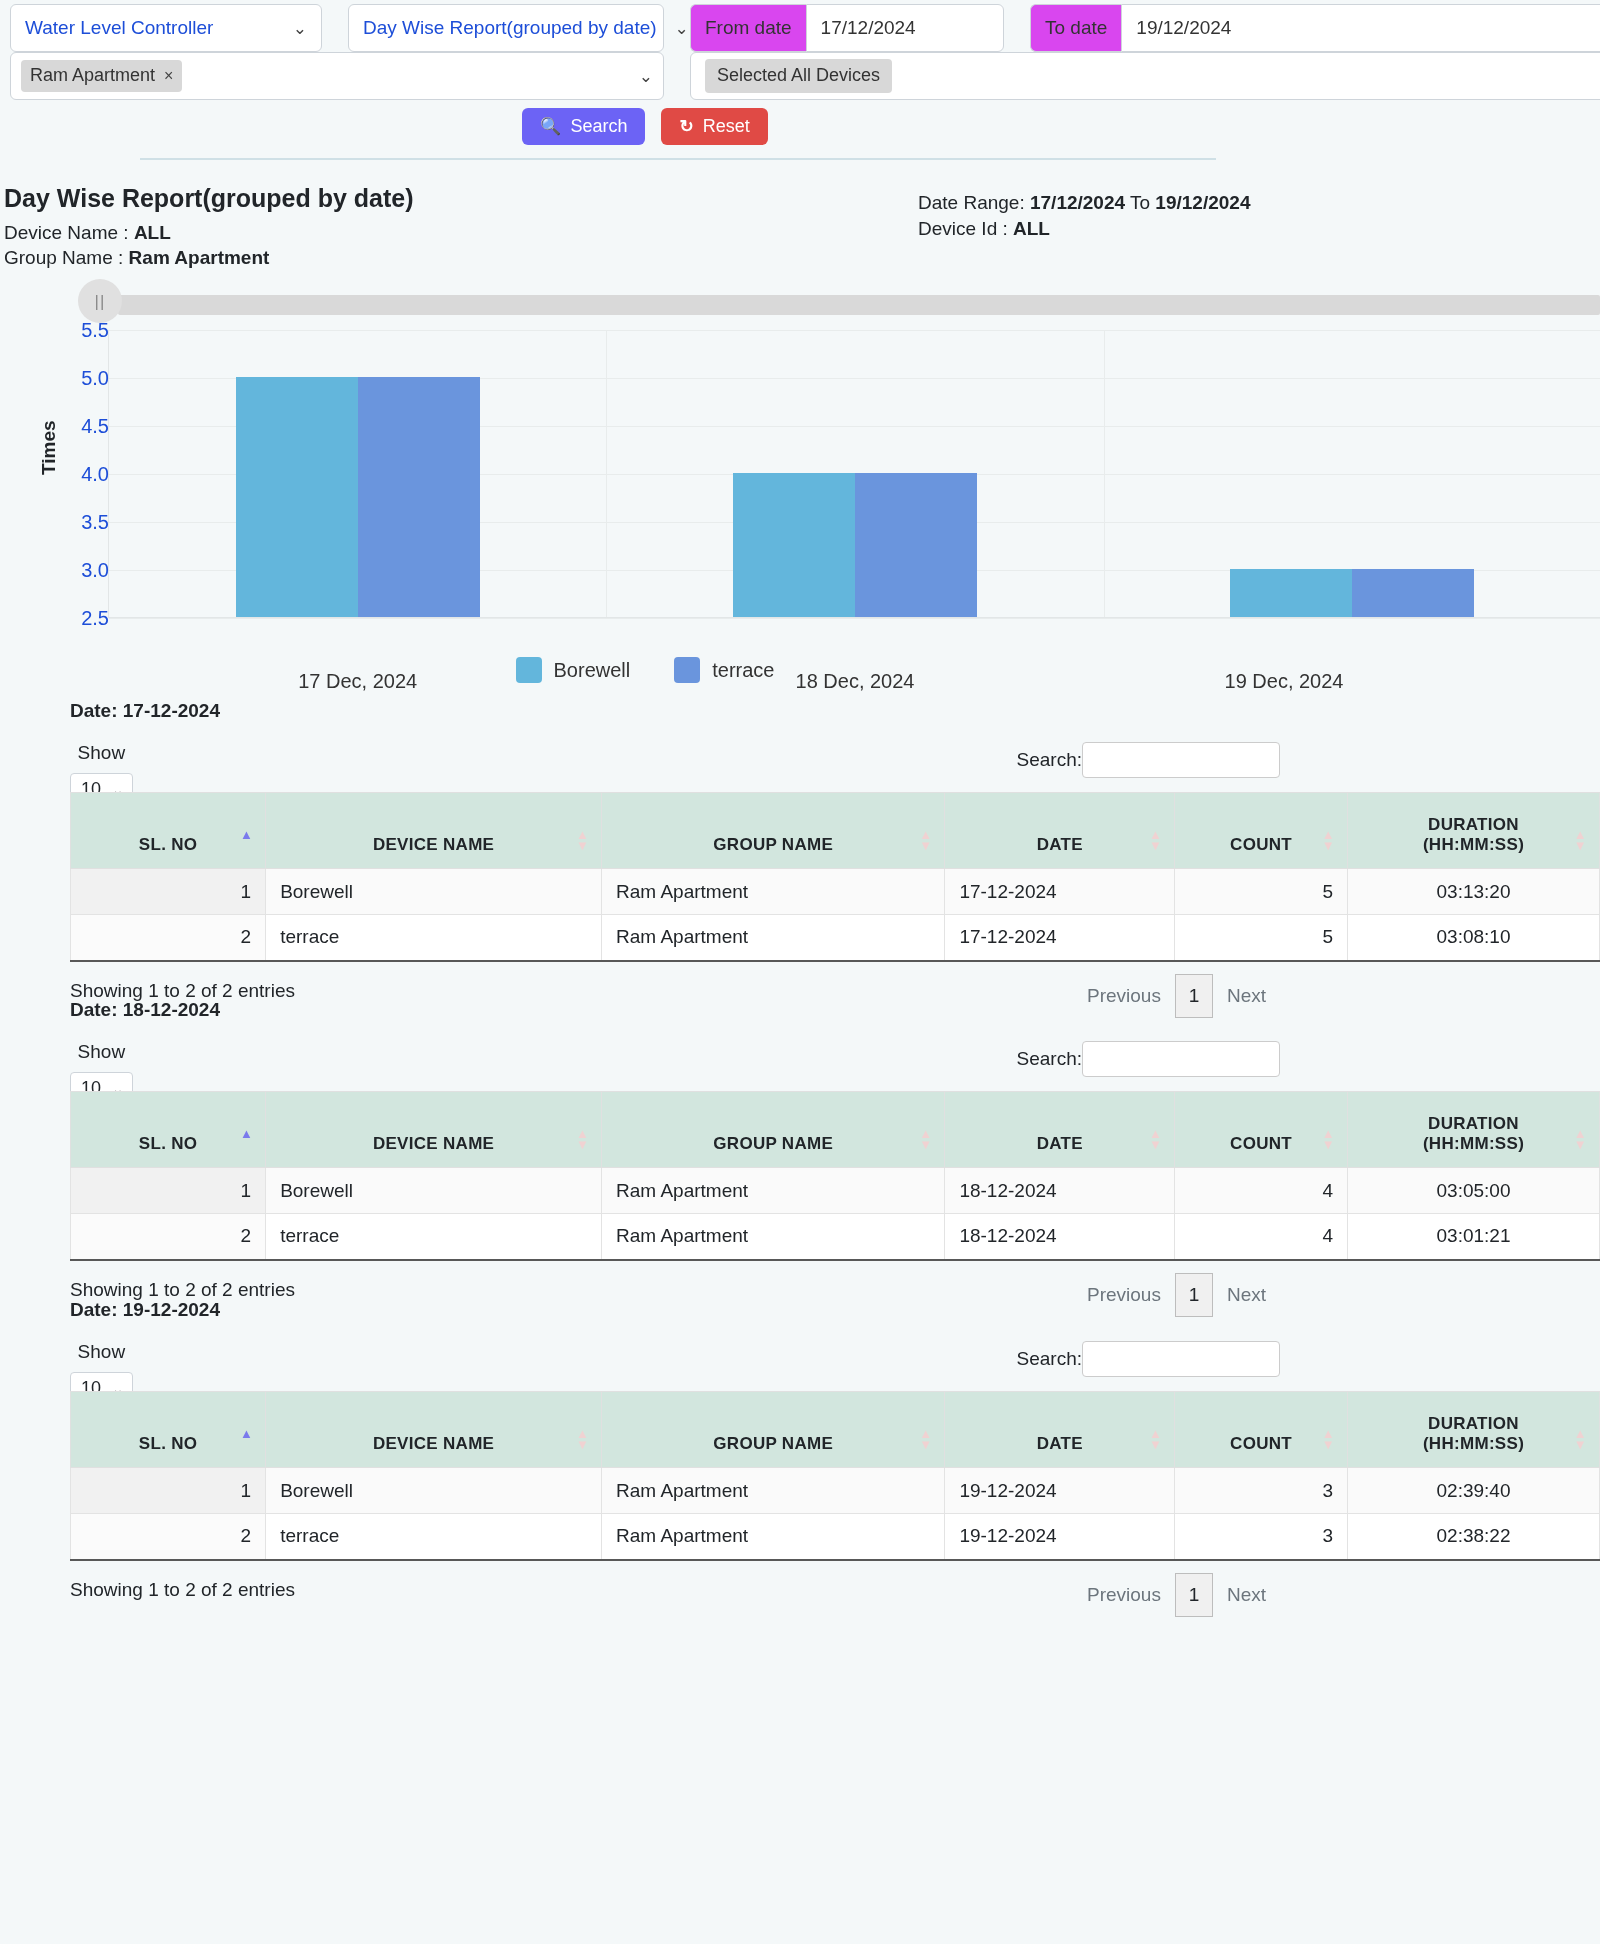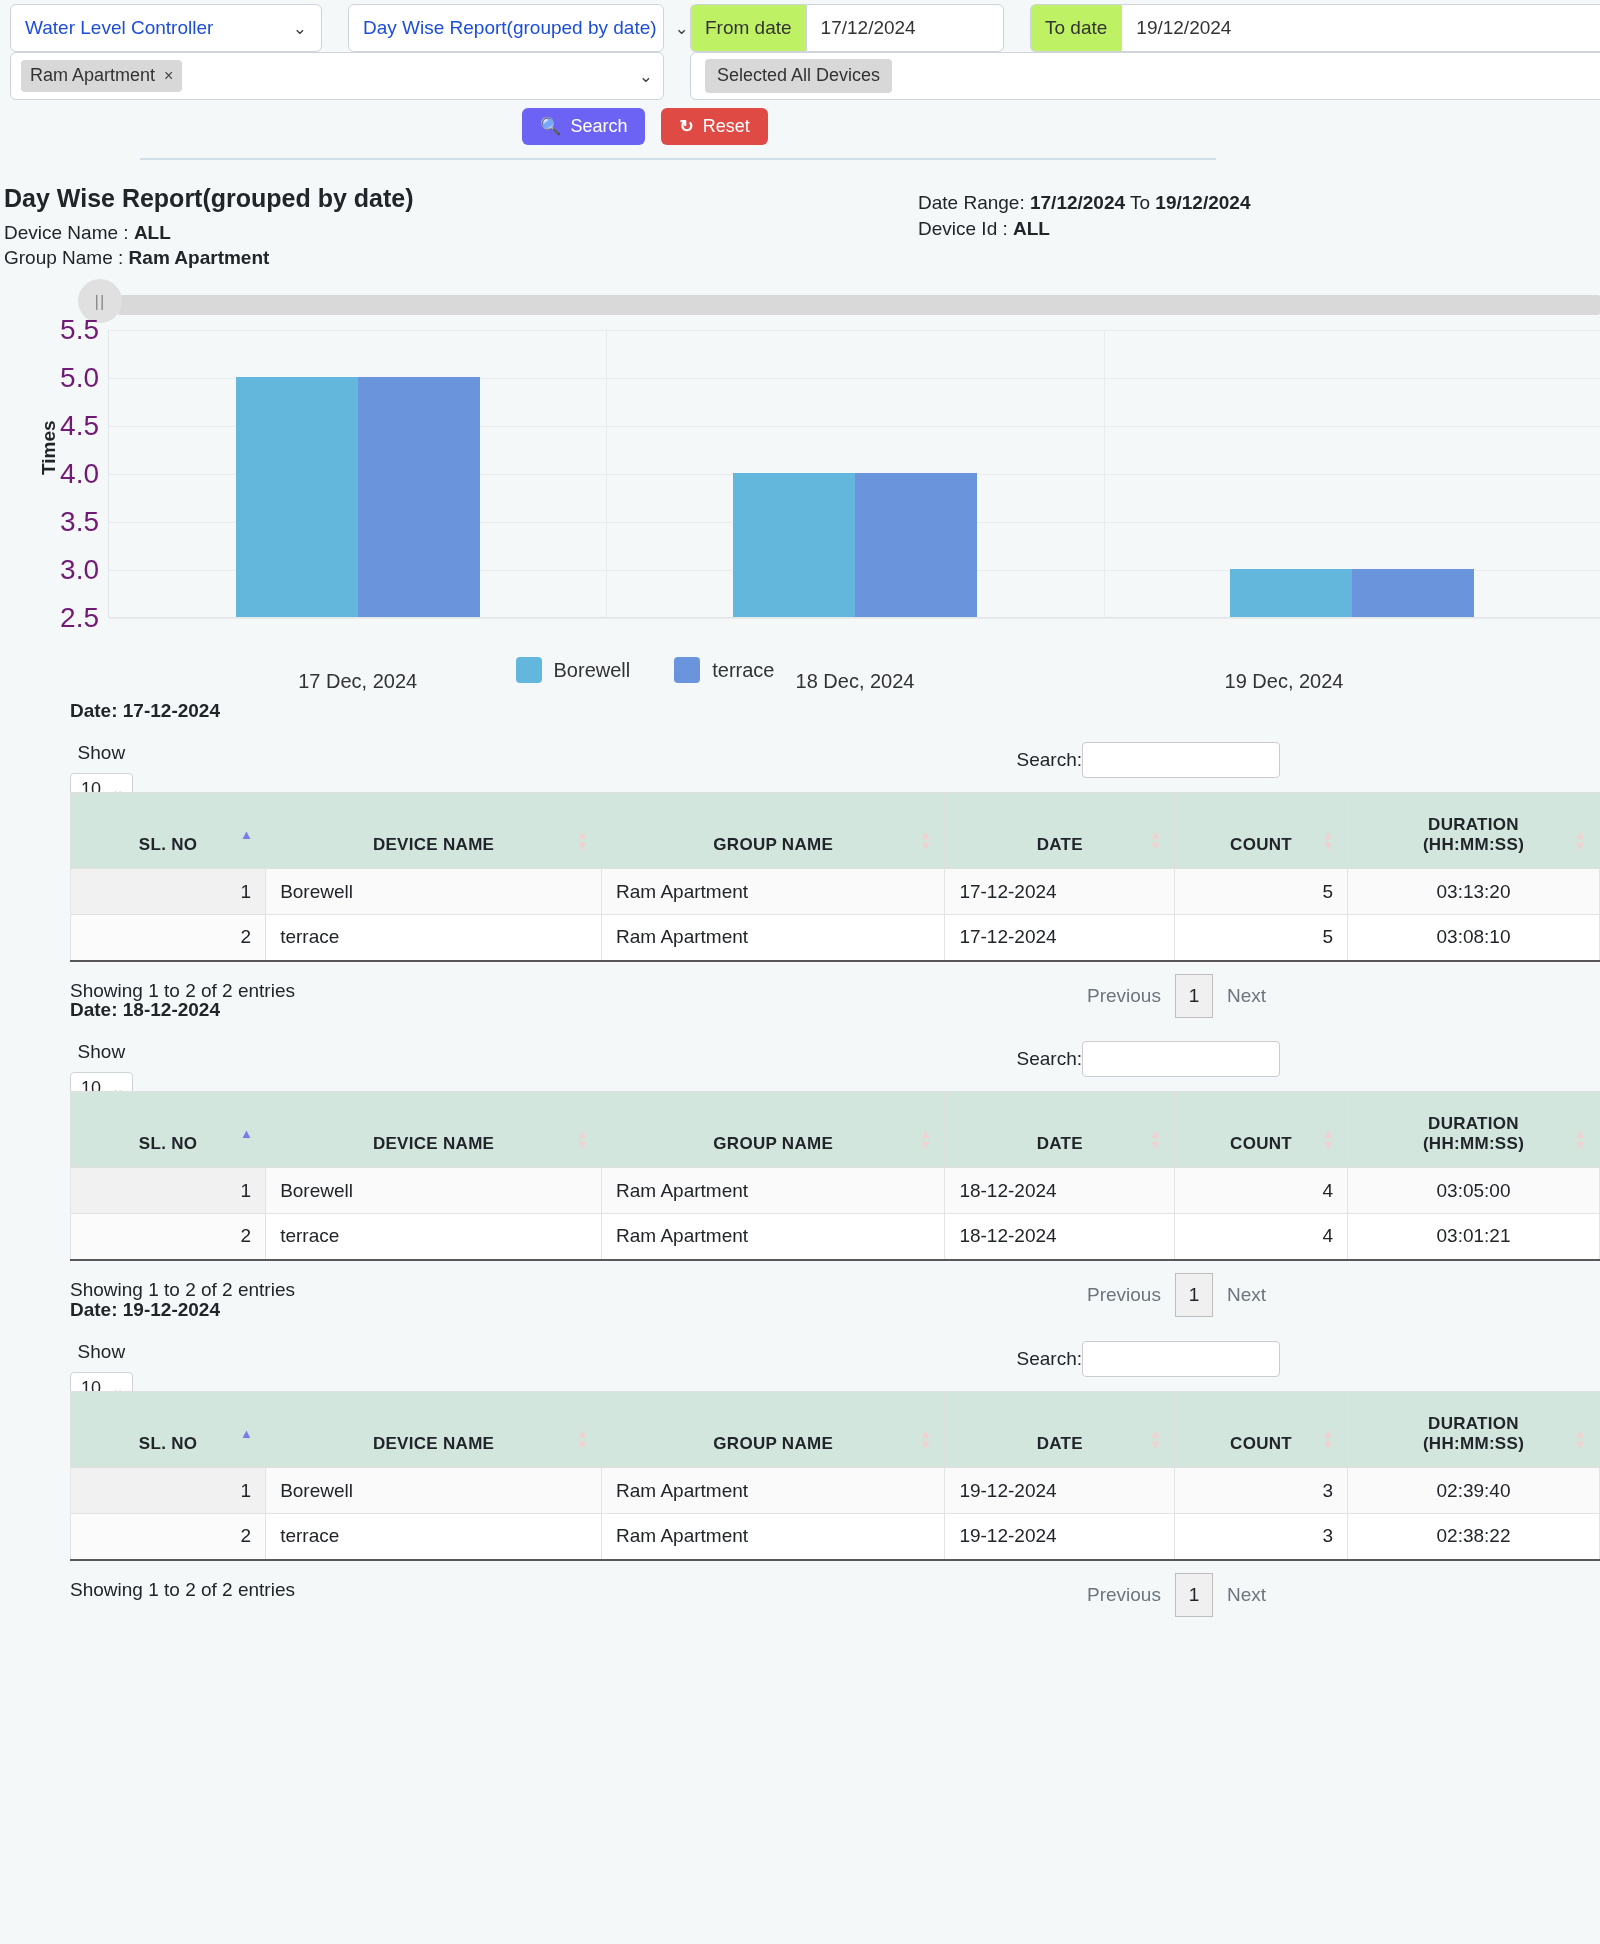--- a/index.html
+++ b/index.html
@@ -32,21 +32,21 @@
   }
 
   .r1 { position:absolute; left:10px; top:4px; width:312px; }
   .r2 { position:absolute; left:348px; top:4px; width:316px; }
 
   .grp {
     position:absolute; display:flex; align-items:stretch;
     height:48px;
   }
   .grp .lab {
-    background:#bef264; border:1px solid #ced4da; border-right:none;
+    background:#d946ef; border:1px solid #ced4da; border-right:none;
     border-radius:6px 0 0 6px;
     display:flex; align-items:center; padding:0 14px;
     font-size:19px; color:#333; white-space:nowrap;
   }
   .grp .inp {
     background:#fff; border:1px solid #ced4da;
     border-radius:0 6px 6px 0;
     display:flex; align-items:center; padding:0 14px;
     font-size:19px; color:#333; flex:1;
   }
@@ -128,22 +128,22 @@
   .plot {
     position:absolute; left:108px; top:45px;
     width:1492px; height:288px;
     border-left:1px solid #e2e6e7;
     border-bottom:1px solid #e2e6e7;
   }
   .gl { position:absolute; left:0; width:100%; height:1px; background:#e8ecec; }
   .vl { position:absolute; top:0; width:1px; height:100%; background:#e8ecec; }
 
   .ylab {
-    position:absolute; right:100%; margin-right:10px;
-    font-size:28px; color:#701a75; transform:translateY(-50%);
+    position:absolute; right:100%; 
+    font-size:20px; color:#1d4ed8; transform:translateY(-50%);
     white-space:nowrap;
   }
   .axis-title {
     position:absolute; left:38px; top:190px;
     font-size:19px; font-weight:bold; color:#212529;
     transform:rotate(-90deg); transform-origin:left top;
   }
   .bar { position:absolute; bottom:0; }
   .b1 { background:#63b6dc; }
   .b2 { background:#6a95dd; }

